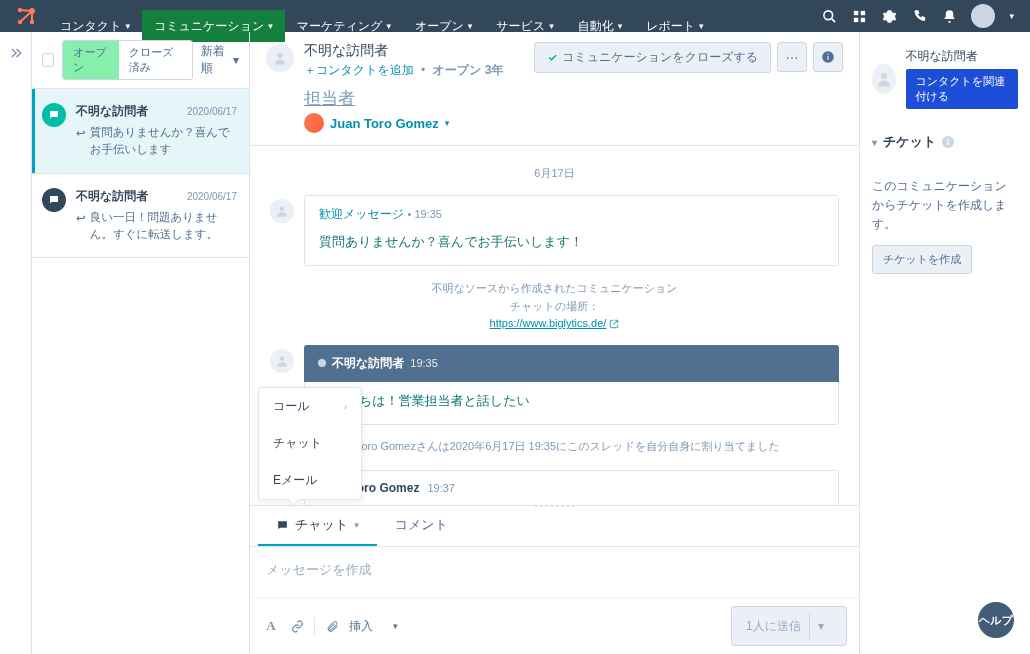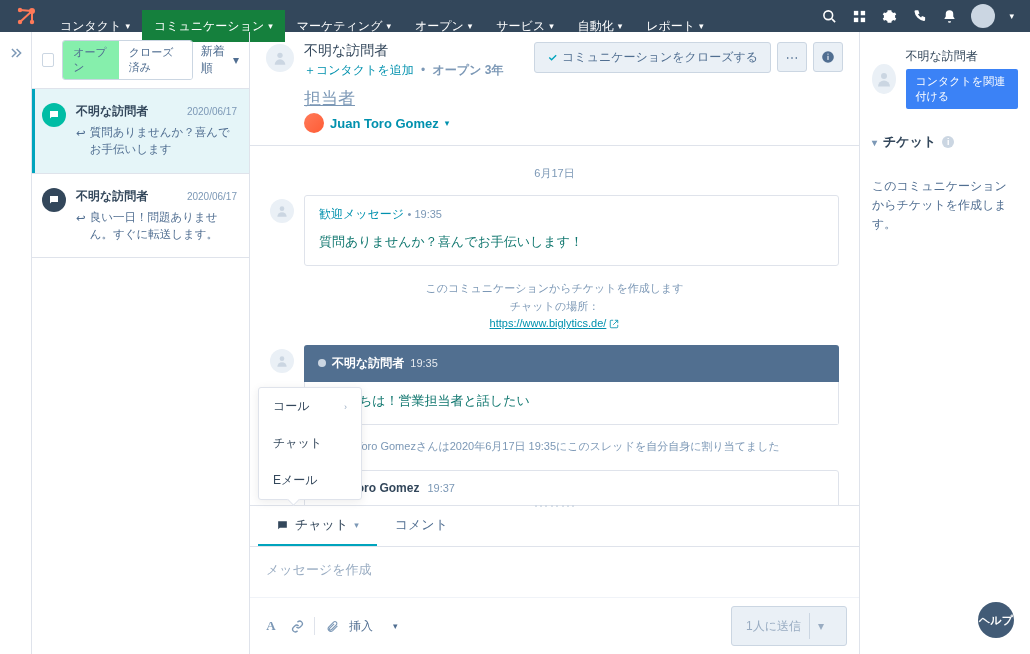--- a/index.html
+++ b/index.html
@@ -98,21 +98,21 @@
     
     .popup { position: absolute; bottom: 100%; left: 0; width: 104px; background: #fff; border: 1px solid #dfe3eb; border-radius: 3px; box-shadow: 0 2px 10px rgba(0,0,0,.08); margin-bottom: 6px; }
     .popup::after { content: ""; position: absolute; bottom: -5px; left: 30px; width: 8px; height: 8px; background: #fff; border-right: 1px solid #dfe3eb; border-bottom: 1px solid #dfe3eb; transform: rotate(45deg); }
     .popup-item { padding: 10px 14px; font-size: 12px; color: #33475b; cursor: pointer; display: flex; justify-content: space-between; align-items: center; }
 
     
     .sidebar-r { width: 170px; padding: 16px 12px; }
     .sr-header { display: flex; align-items: center; gap: 10px; margin-bottom: 8px; }
     .sr-avatar { width: 30px; height: 30px; border-radius: 50%; background: #eaf0f6; display:flex; align-items:center; justify-content:center; }
     .sr-name { font-size: 12px; color: #33475b; }
-    .sr-btn { background: #3b82f6; color: #fff; font-size: 11px; padding: 5px 10px; border-radius: 2px; display: inline-block; margin-top: 4px; cursor: pointer; }
+    .sr-btn { background: #1d4ed8; color: #fff; font-size: 11px; padding: 5px 10px; border-radius: 2px; display: inline-block; margin-top: 4px; cursor: pointer; }
     .sr-sec { margin-top: 24px; }
     .sr-sec-hdr { display: flex; align-items: center; gap: 6px; font-size: 13px; font-weight: 600; color: #33475b; cursor: pointer; }
     .sr-chev { color: #7c98b6; font-size: 10px; }
     .sr-info { width: 12px; height: 12px; border-radius: 50%; background: #cbd6e2; color: #fff; font-size: 9px; display: flex; align-items: center; justify-content: center; }
     .sr-desc { font-size: 12px; color: #506e91; margin-top: 26px; line-height: 1.6; }
     .sr-create { margin-top: 10px; border: 1px solid #cbd6e2; background: #eaf0f6; border-radius: 3px; padding: 6px 10px; font-size: 11px; color: #506e91; cursor: pointer; display: inline-block; }
 
     .help-fab { position: fixed; right: 16px; bottom: 16px; width: 36px; height: 36px; border-radius: 50%; background: #425b76; color: #fff; display: flex; align-items: center; justify-content: center; font-size: 11px; font-weight: 600; cursor: pointer; }
   </style>
 </head>
@@ -303,21 +303,21 @@
               <path d="M4 22a8 8 0 0116 0"></path>
             </svg>
           </div>
         <div class="msg-card">
           <div class="msg-hdr"><span class="msg-hdr-welcome">歓迎メッセージ</span> <span class="msg-hdr-time">• <span>19:35</span></span></div>
           <div class="msg-body">質問ありませんか？喜んでお手伝いします！</div>
         </div>
       </div>
 
       <div class="msg-note">
-        <div>このコミュニケーションからチケットを作成します</div>
+        <div>不明なソースから作成されたコミュニケーション</div>
         <div>チャットの場所：</div>
         <a href="#">https://www.biglytics.de/</a> <svg style="display:inline;vertical-align:middle" width="10" height="10" viewBox="0 0 24 24" fill="none" stroke="#0091ae" stroke-width="2">
             <path d="M14 3h7v7M10 14L21 3M21 14v5a2 2 0 01-2 2H5a2 2 0 01-2-2V5a2 2 0 012-2h5"></path>
           </svg>
       </div>
 
       <div class="msg-block">
         <div class="msg-av">
             <svg width="14" height="14" viewBox="0 0 24 24" fill="#cbd6e2">
               <circle cx="12" cy="8" r="4"></circle>
@@ -425,17 +425,18 @@
         <div class="sr-btn">コンタクトを関連付ける</div>
       </div>
     </div>
     <div class="sr-sec">
       <div class="sr-sec-hdr">
         <span class="sr-chev">▾</span>
         <span>チケット</span>
         <span class="sr-info">i</span>
       </div>
       <div class="sr-desc">このコミュニケーションからチケットを作成します。</div>
+      <div class="sr-create">チケットを作成</div>
     </div>
   </div>
 </div>
 
 <div class="help-fab">ヘルプ</div>
 
 </body></html>

